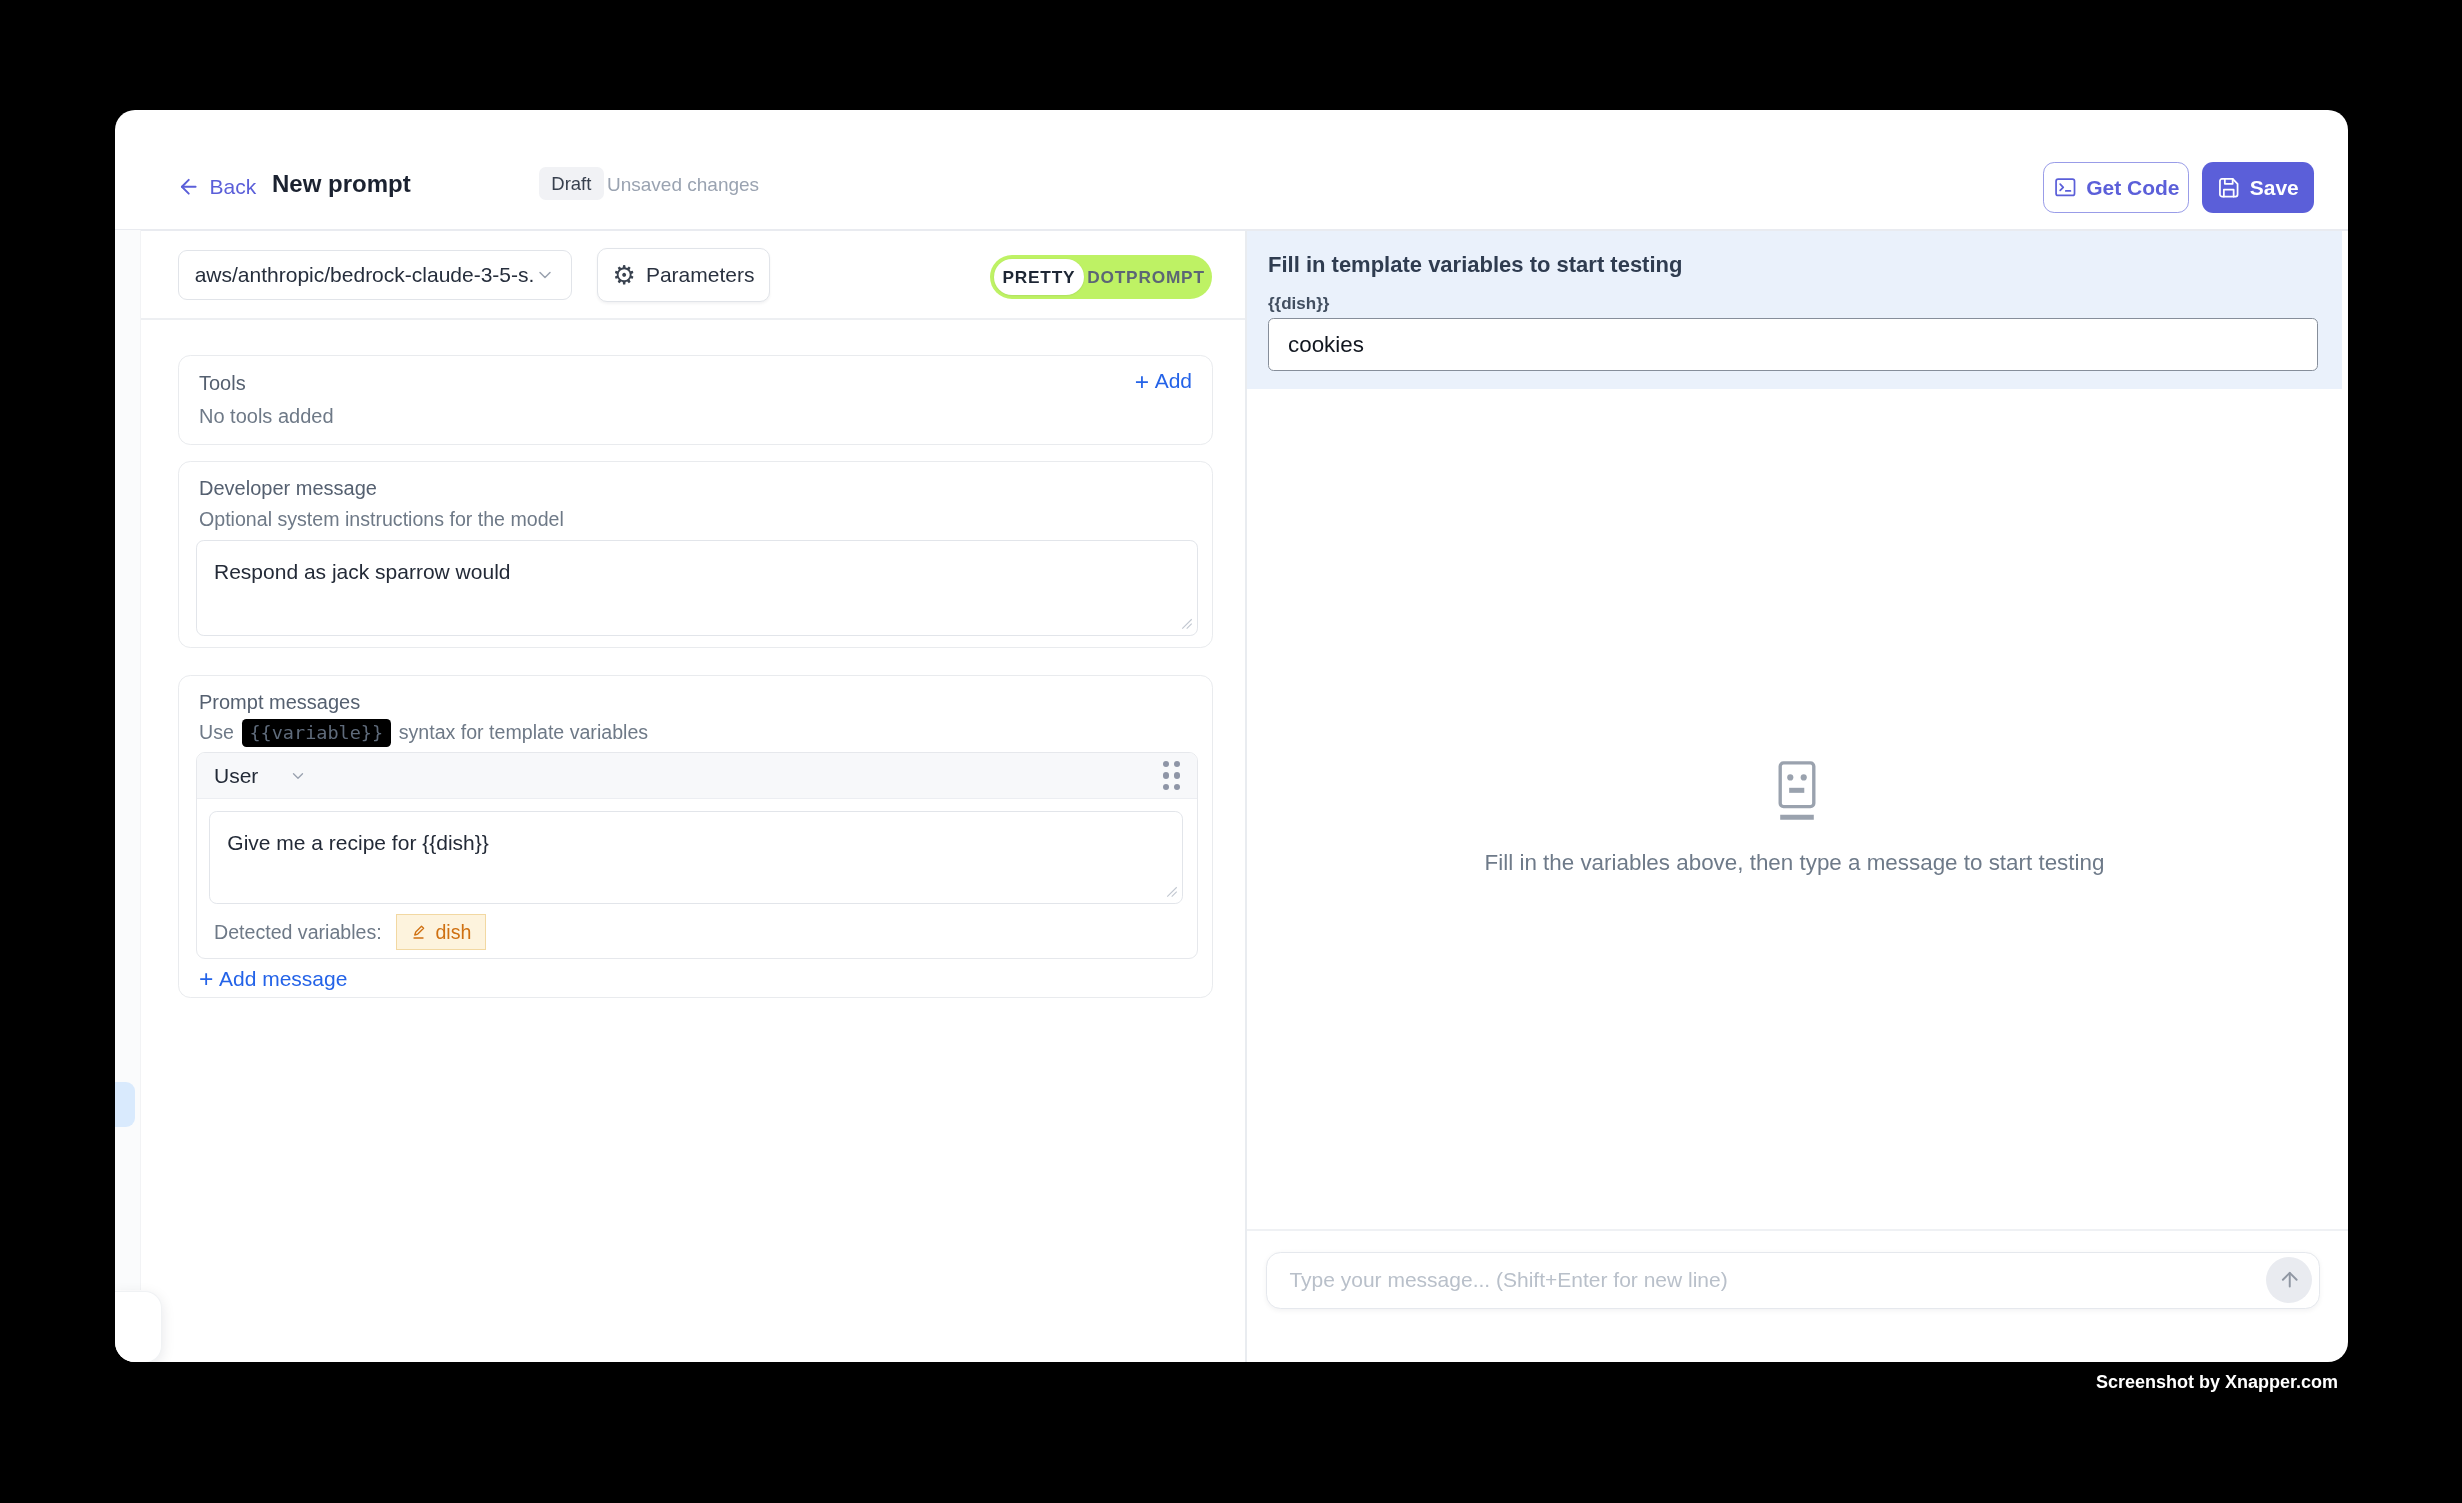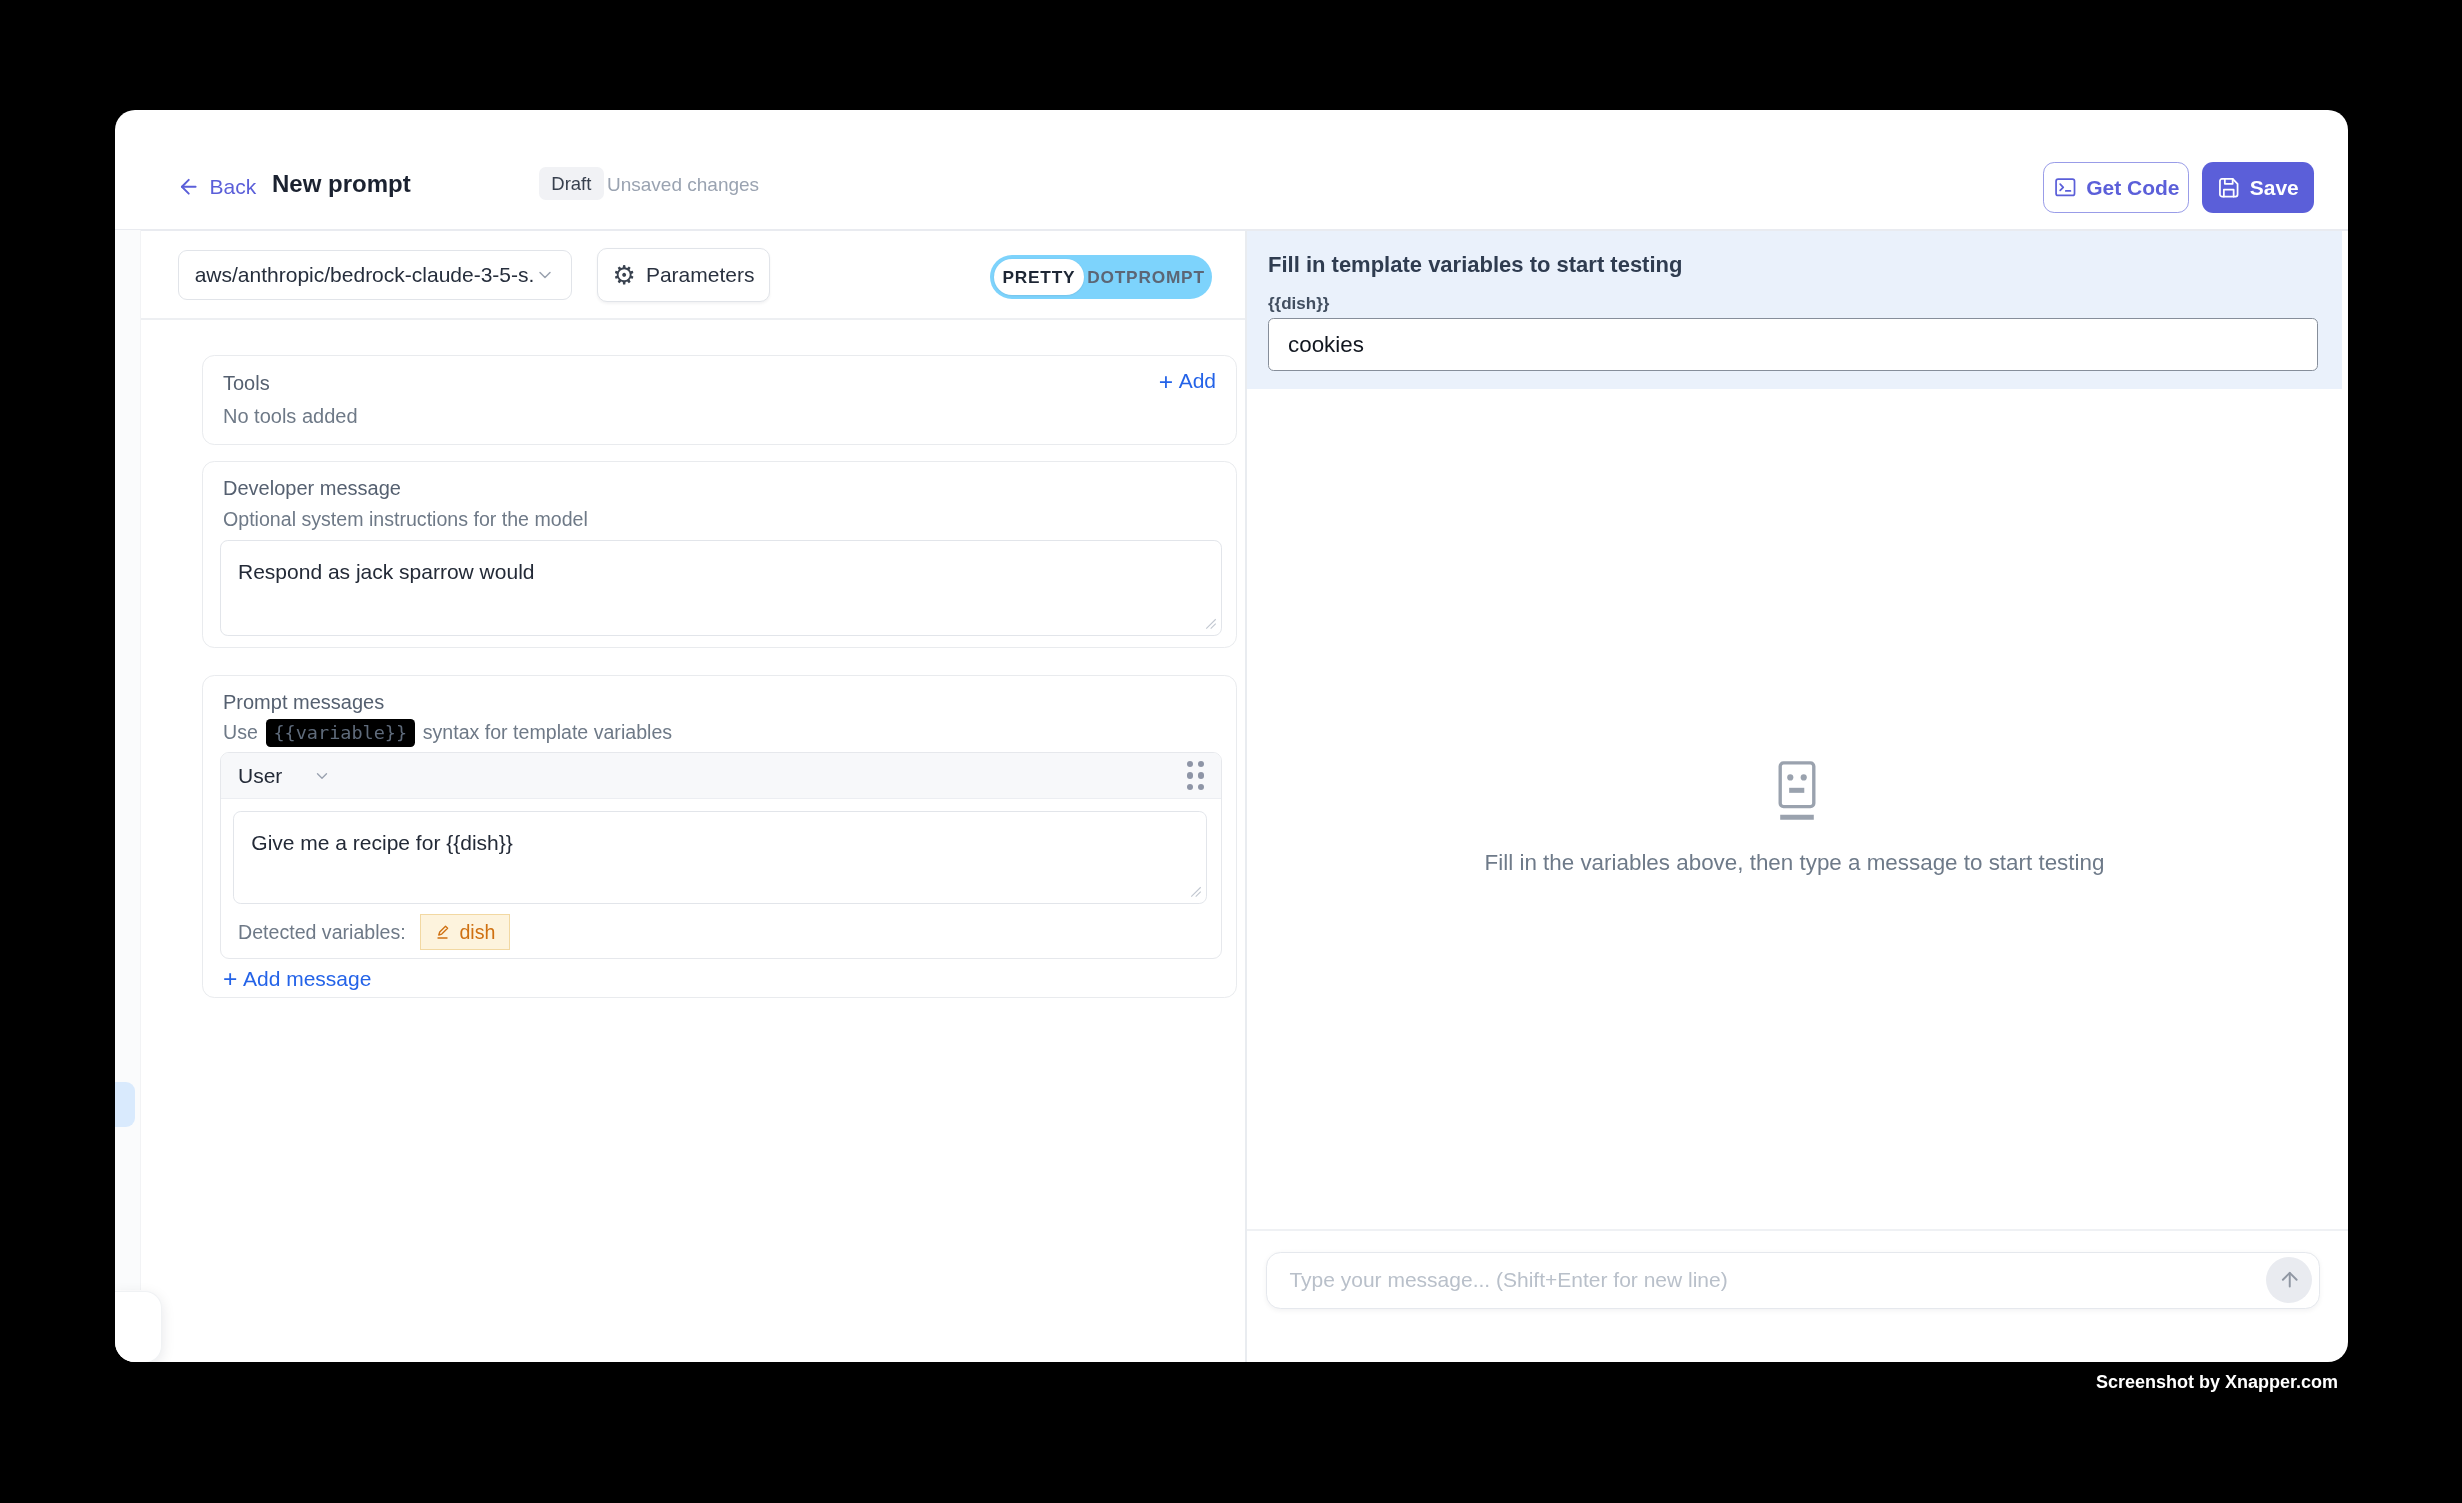--- a/index.html
+++ b/index.html
@@ -27,30 +27,30 @@
   .model-select { left:63px; top:140px; width:394px; height:50px; border:1.7px solid #e1e4e9;
                   border-radius:9px; display:flex; align-items:center; padding:0 15.7px;
                   font-size:21px; color:#262e3c; cursor:pointer; background:#fff; }
   .model-select span.val { flex:1; white-space:nowrap; overflow:hidden; }
   .params-btn { left:482px; top:138px; width:173px; height:54px; border:1.7px solid #e1e4e9;
                 border-radius:10px; display:flex; align-items:center; justify-content:center;
                 gap:10px; font-size:21px; font-weight:500; color:#2a3240; background:#fff;
                 box-shadow:0 1.1px 2.8px rgba(16,24,40,.05); cursor:pointer; }
   .gear { font-size:26px; color:#39424f; line-height:1; }
   .toggle { left:875px; top:145px; width:222px; height:44px; border-radius:559px;
-            background:#7dd3fc; display:flex; align-items:center; padding:3.9px; }
+            background:#bef264; display:flex; align-items:center; padding:3.9px; }
   .toggle .opt { font-size:17.3px; letter-spacing:0.8px; cursor:pointer; }
   .toggle .active { width:90px; height:36px; background:#fff; border-radius:559px;
                     display:flex; align-items:center; justify-content:center;
                     font-weight:700; color:#1d2634; box-shadow:0 0.6px 1.7px rgba(16,24,40,.12); }
   .toggle .inactive { flex:1; text-align:center; font-weight:600; color:#5c6675; }
   .tb-divider { left:0; top:208px; width:1130px; height:1.7px; background:#edeff2; }
 
   
-  .card { border:1.7px solid #e9ebee; border-radius:12.3px; background:#fff;margin-left:24px; }
+  .card { border:1.7px solid #e9ebee; border-radius:12.3px; background:#fff; }
   .card-title { font-size:20px; font-weight:500; color:#556070; }
   .muted { font-size:19.6px; color:#6e7987; }
   .link-blue { display:flex; align-items:center; gap:5.6px; color:#2463e8;
                font-size:21px; font-weight:500; cursor:pointer; }
   .plus-glyph { font-size:24.6px; font-weight:400; line-height:0.8; }
 
   .tools-card { left:63px; top:245px; width:1035px; height:90px; }
   .dev-card   { left:63px; top:351px; width:1035px; height:187px; }
   .prompt-card{ left:63px; top:565px; width:1035px; height:323px; }
 

